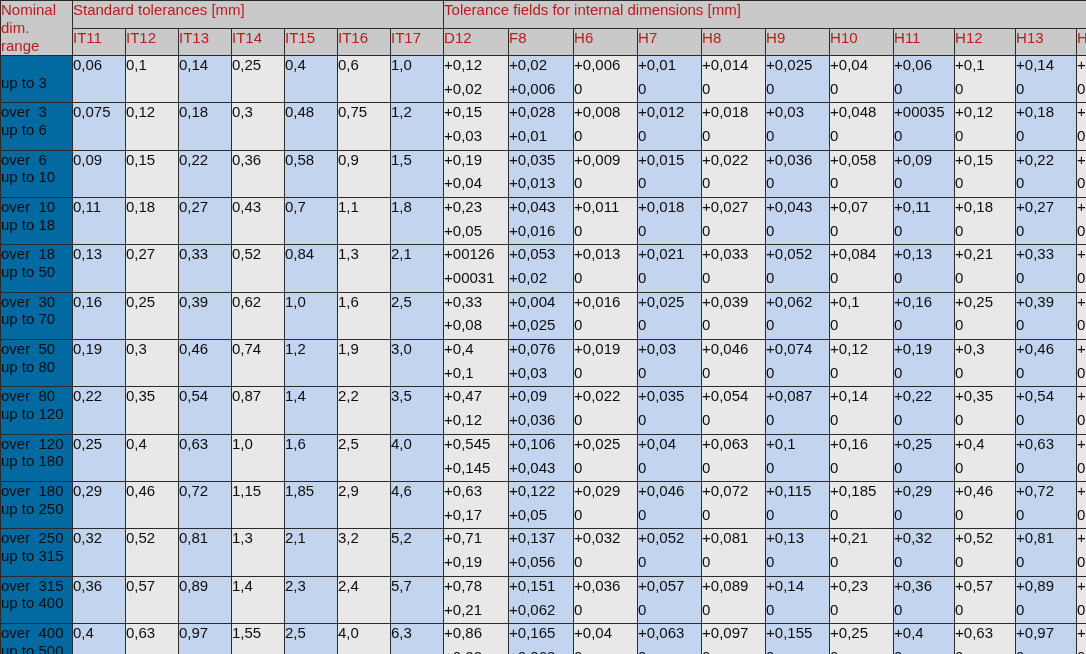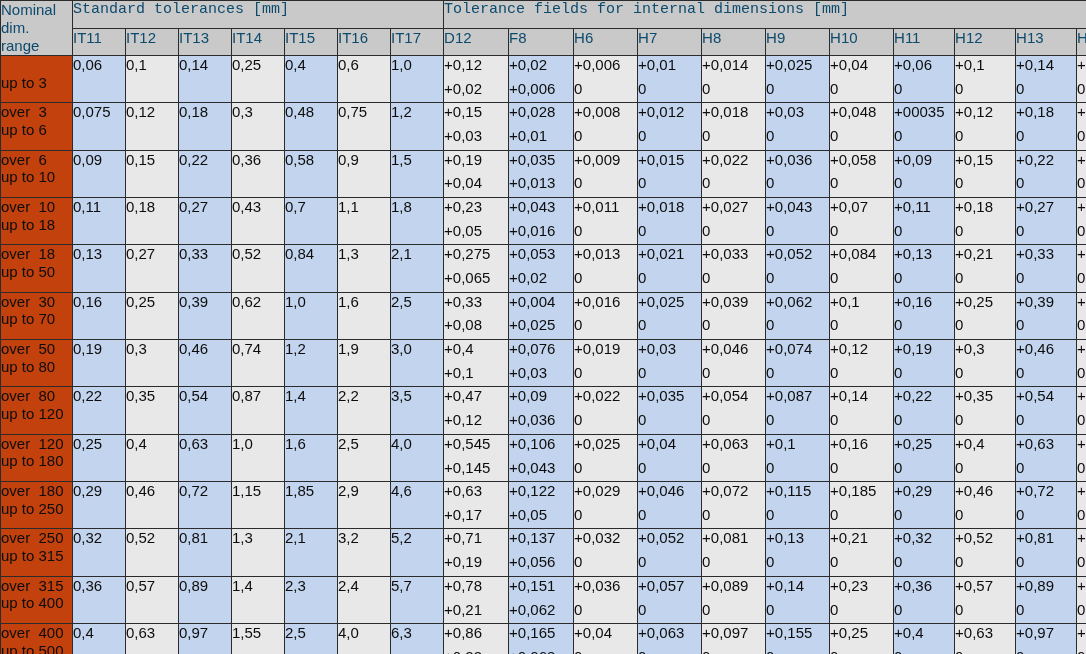--- a/index.html
+++ b/index.html
@@ -35,43 +35,42 @@
     overflow: hidden;
   }
 
   
   .hdr-group,
   .hdr-col,
   .hdr-corner {
     background: #c9c9c9;
     font-size: 15px;
     line-height: 1.18;
-    color: #0c4a6e;
+    color: #b91c1c;
     padding: 4px 5px 3px 6px;
   }
   .hdr-group {
     vertical-align: top;
     white-space: nowrap;
-    font-family: Liberation Mono, monospace;
   }
   .hdr-col {
     font-weight: bold;
     vertical-align: bottom;
     padding-bottom: 4px;
     white-space: nowrap;
   }
   .hdr-corner {
     vertical-align: top;
     line-height: 1.2;
   }
   .hdr-corner .ln { display: block; }
 
   
   .c-range {
-    background: #c2410c;
+    background: #0369a1;
     font-size: 15px;
     line-height: 1.18;
     padding: 3px 5px 3px 6px;
   }
   .c-range .ln {
     display: block;
     white-space: pre;
   }
   .c-range .ln.blank { visibility: hidden; }
 
@@ -396,22 +395,22 @@
           <span class="ln">up to 50</span>
         </td>
         <td class="c-it tint-blue">0,13</td>
         <td class="c-it tint-gray">0,27</td>
         <td class="c-it tint-blue">0,33</td>
         <td class="c-it tint-gray">0,52</td>
         <td class="c-it tint-blue">0,84</td>
         <td class="c-it tint-gray">1,3</td>
         <td class="c-it tint-blue">2,1</td>
         <td class="c-tf tint-gray">
-          <span class="ln hi">+0,275</span>
-          <span class="ln lo">+0,065</span>
+          <span class="ln hi">+00126</span>
+          <span class="ln lo">+00031</span>
         </td>
         <td class="c-tf tint-blue">
           <span class="ln hi">+0,053</span>
           <span class="ln lo">+0,02</span>
         </td>
         <td class="c-tf tint-gray">
           <span class="ln hi">+0,013</span>
           <span class="ln lo">0</span>
         </td>
         <td class="c-tf tint-blue">

